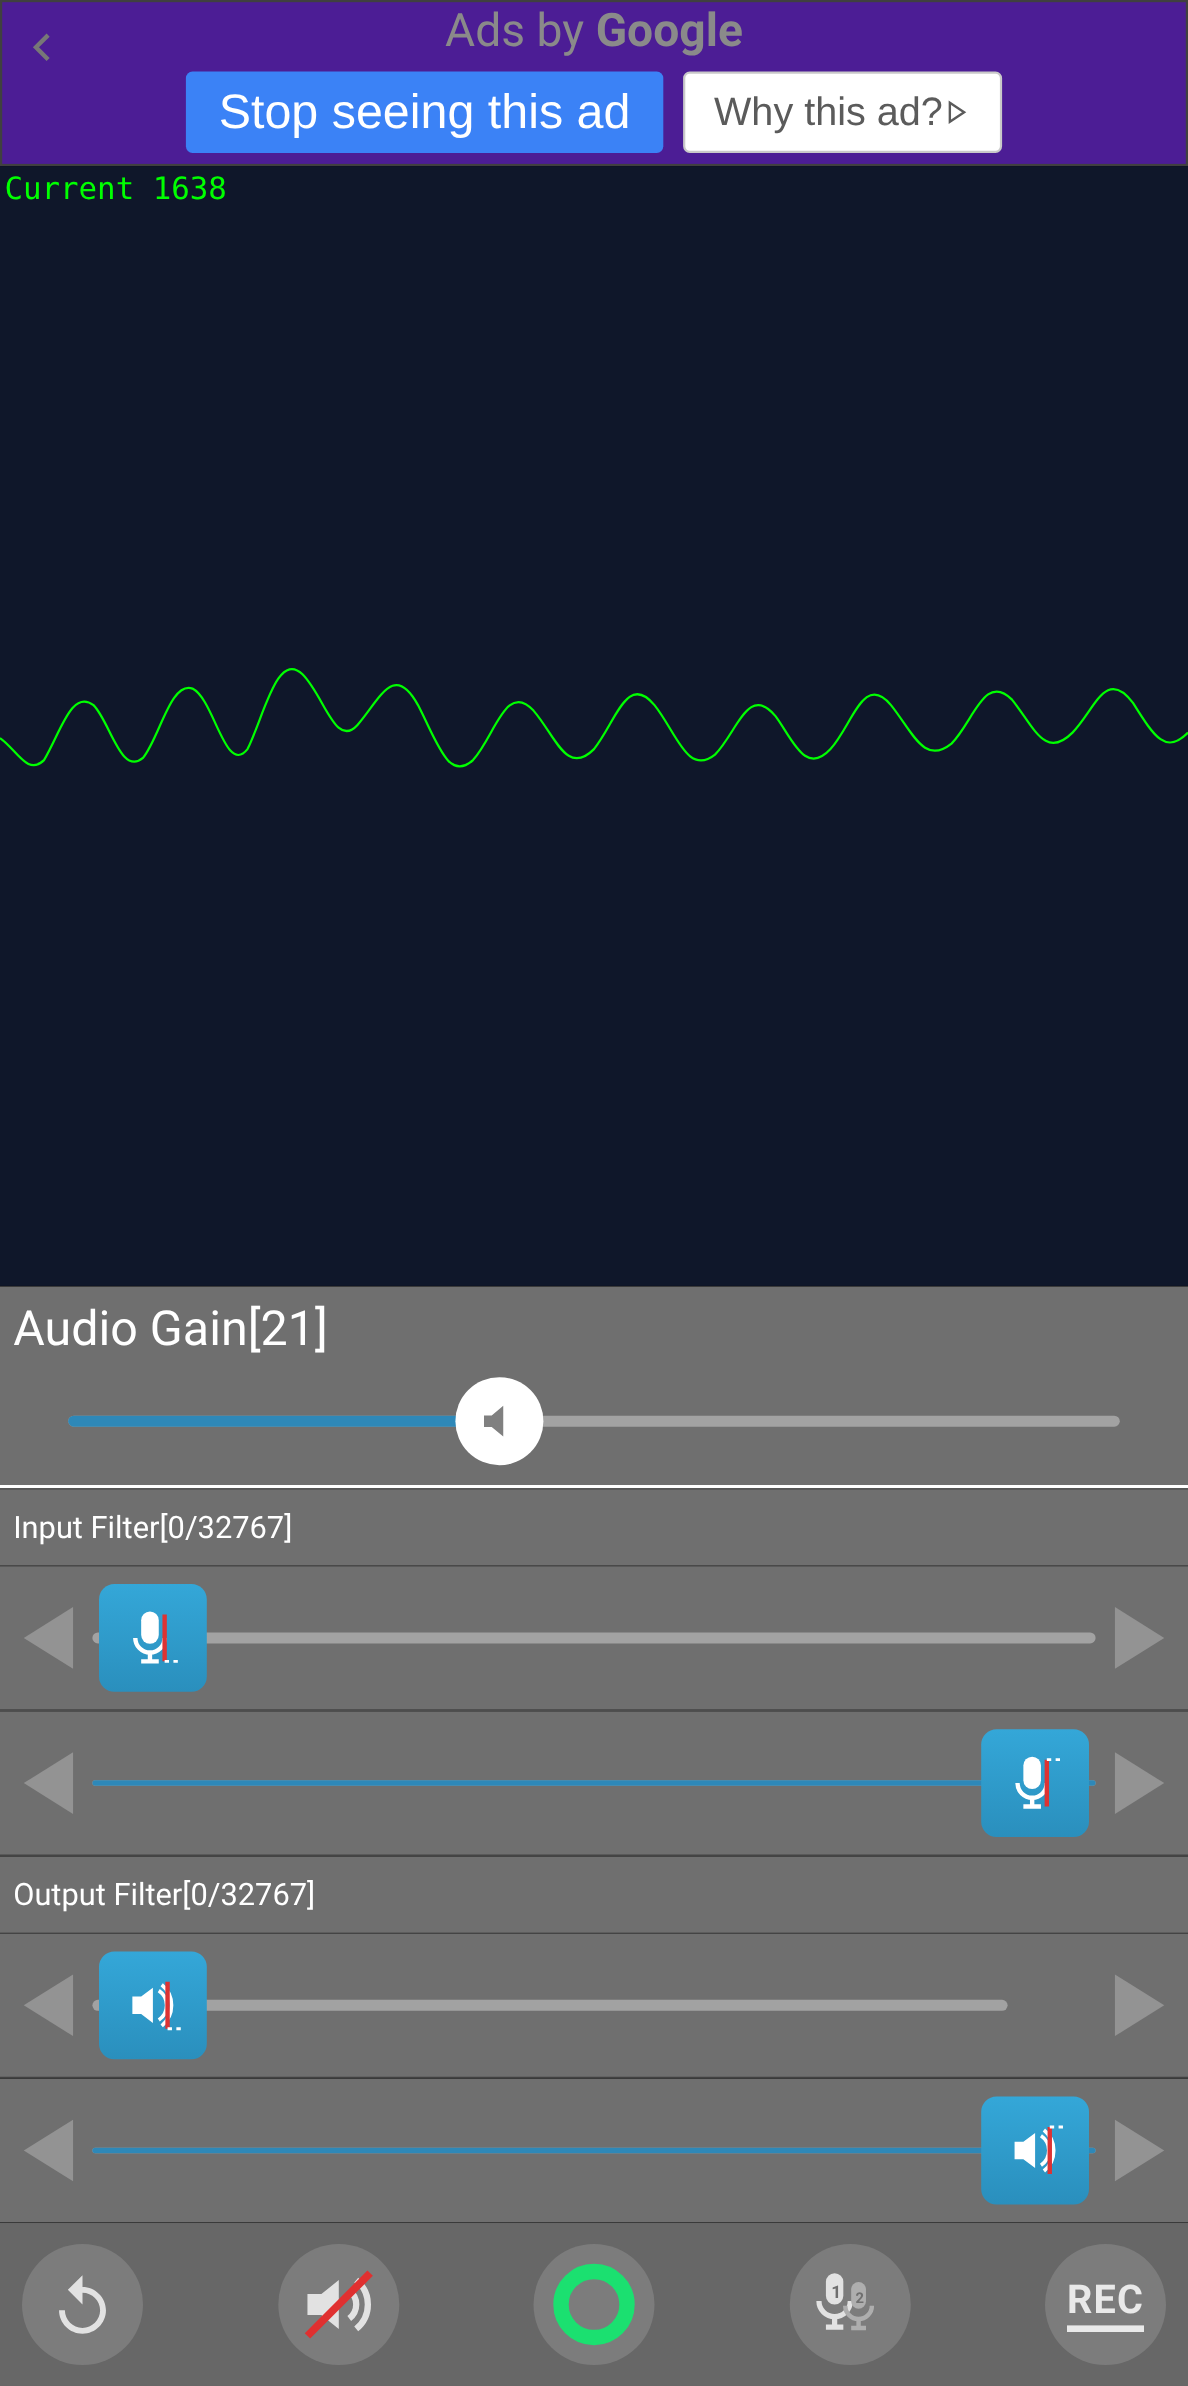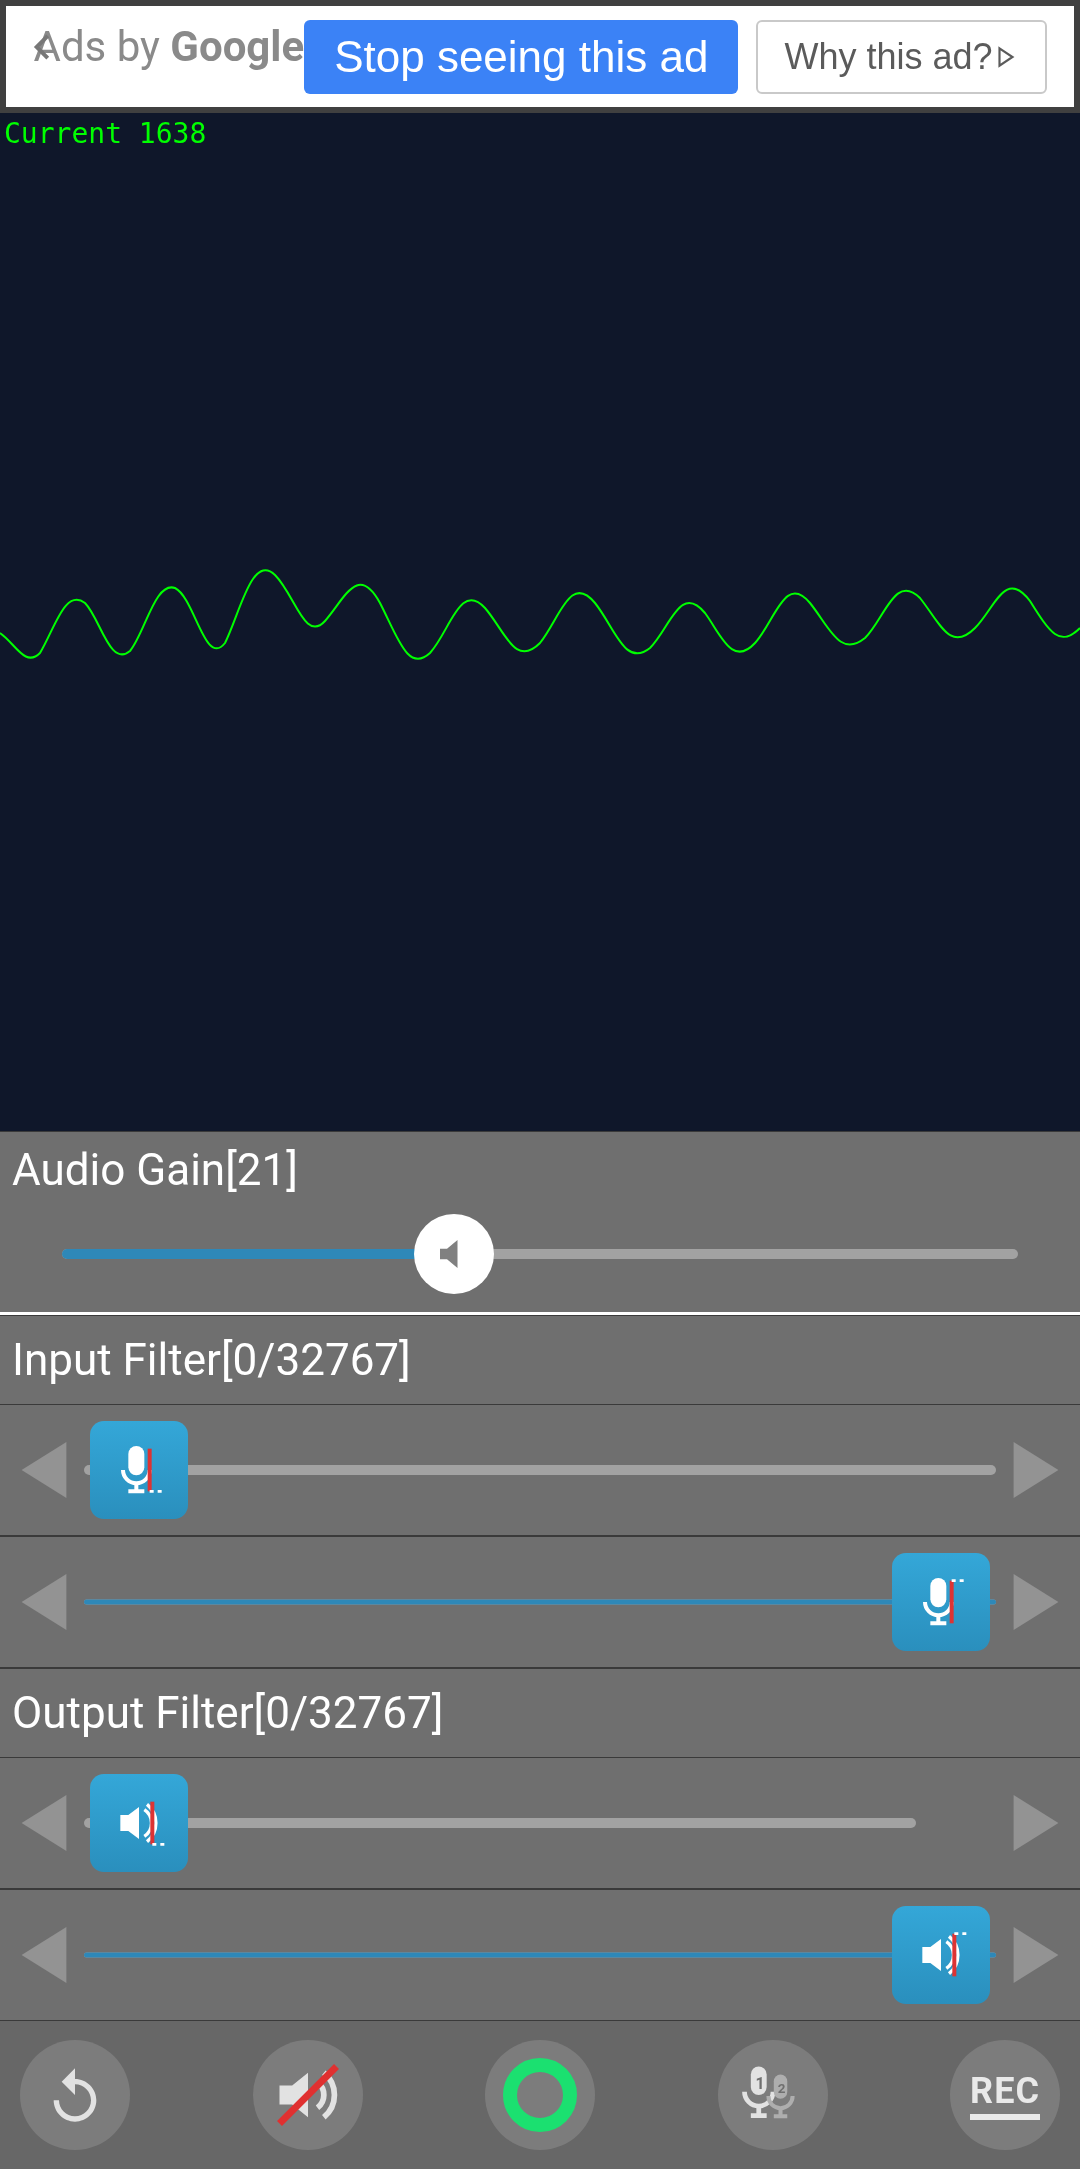--- a/index.html
+++ b/index.html
@@ -6,25 +6,25 @@
 body {
   width: 1080px;
   height: 2169px;
   background: #000;
   font-family: Roboto, Arial, sans-serif;
   overflow: hidden;
   display: flex;
   flex-direction: column;
 }
 .ad-banner {
-  background: #ffffff;
-  border: 6px solid #404040;
+  background: #4c1d95;
+  border: 2px solid #404040;
   height: 174px;
   display: flex;
-  flex-direction: row;
+  flex-direction: column;
   align-items: center;
   justify-content: center;
   position: relative;
 }
 .ad-back {
   position: absolute;
   left: 18px;
   top: 22px;
   color: #777;
 }
@@ -155,21 +155,21 @@
   transform: translate(-50%, -50%);
   display: flex;
   align-items: center;
   justify-content: center;
   background: linear-gradient(#34a7d8, #2a8fbd);
 }
 .thin-track .track { height: 5px; }
 .thin-track .track-fill { height: 5px; }
 .section-header {
   color: #fff;
-  font-size: 44px;
+  font-size: 28px;
   padding: 18px 12px 18px 12px;
   border-top: 1px solid #3a3a3a;
 }
 .bottom-bar {
   background: #676767;
   height: 148px;
   display: flex;
   align-items: center;
   justify-content: space-between;
   padding: 0 20px;

